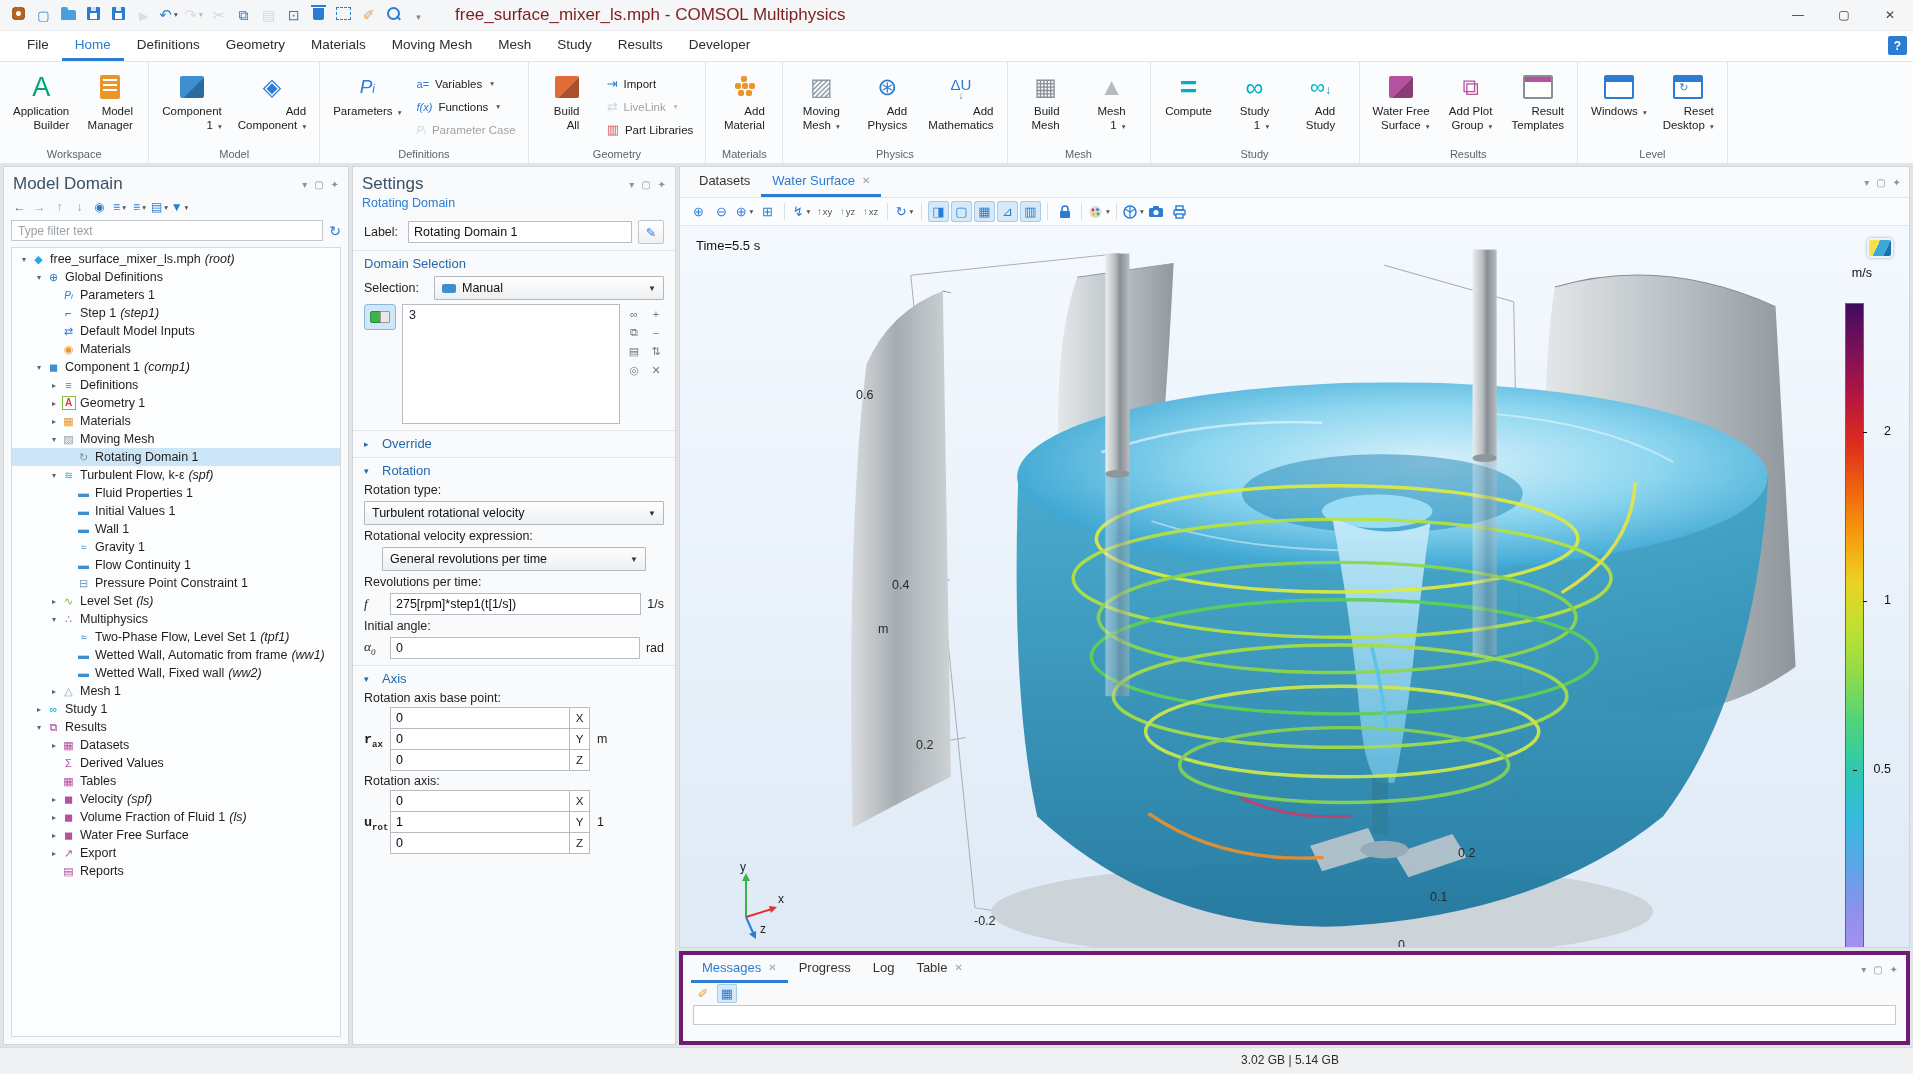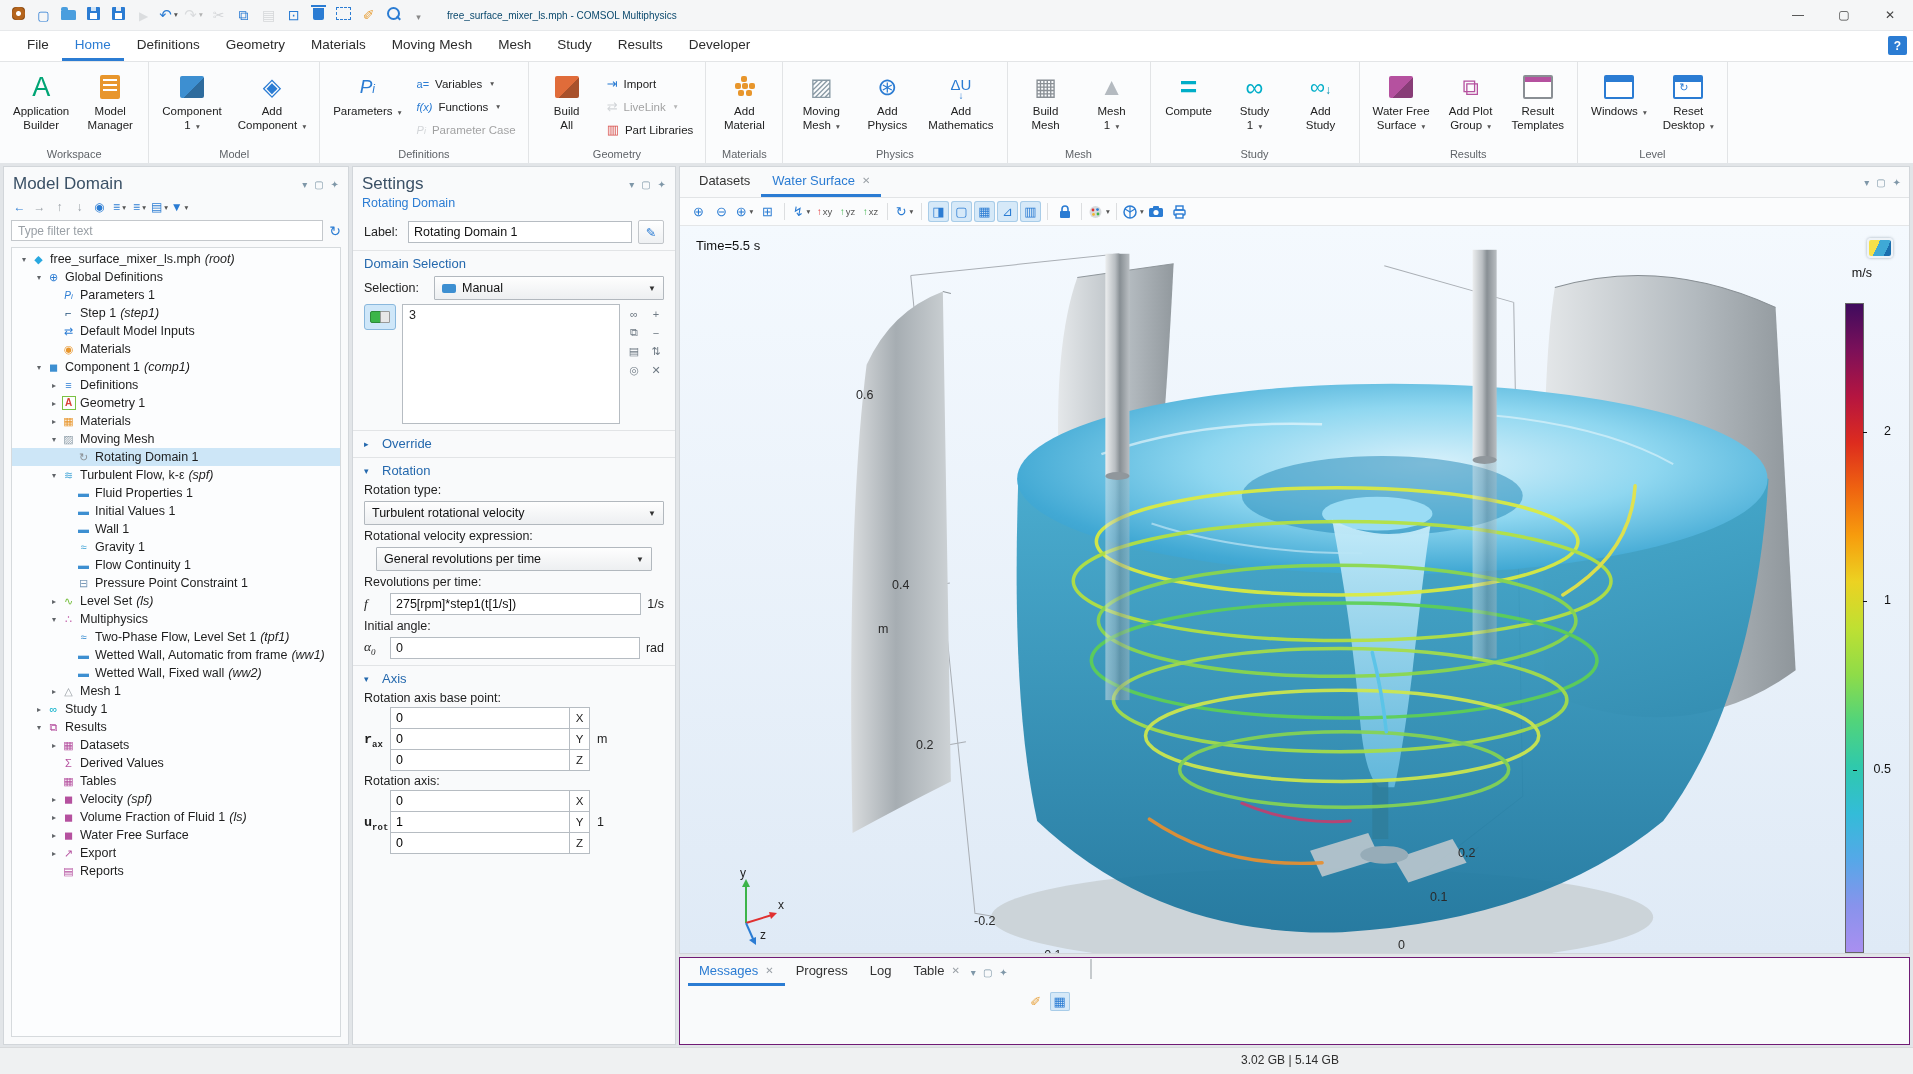--- a/index.html
+++ b/index.html
@@ -16,59 +16,59 @@
   .qa-folder:before{content:"";position:absolute;top:-3px;left:0;width:7px;height:3px;background:#4a9ede;border-radius:2px 2px 0 0}
   .qa-floppy{width:13px;height:13px;background:#2b7cd3;position:relative;display:inline-block;border-radius:1px}
   .qa-floppy:before{content:"";position:absolute;left:3px;top:6px;width:7px;height:6px;background:#fff}
   .qa-floppy:after{content:"";position:absolute;left:4px;top:0;width:5px;height:4px;background:#cfe3f6}
   .qa-floppy.pen:after{background:#e8eef5}
   .qa-trash{width:11px;height:12px;background:#2b7cd3;position:relative;display:inline-block;border-radius:0 0 2px 2px}
   .qa-trash:before{content:"";position:absolute;top:-3px;left:-2px;width:15px;height:2px;background:#2b7cd3}
   .qa-select{width:13px;height:11px;border:1px dashed #2b7cd3;display:inline-block}
   .qa-mag{width:9px;height:9px;border:2px solid #2b7cd3;border-radius:50%;position:relative;display:inline-block}
   .qa-mag:after{content:"";position:absolute;left:7px;top:8px;width:5px;height:2px;background:#2b7cd3;transform:rotate(45deg)}
-  .tbtitle{margin-left:16px;font-size:10px;color:#0c4a6e}
+  .tbtitle{margin-left:24px;font-size:17px;color:#7f1d1d}
   .winbtns{margin-left:auto;display:flex}
   .winbtn{width:46px;height:30px;display:flex;align-items:center;justify-content:center;font-size:12px;color:#444}
 
   
   .menubar{height:30px;background:#ffffff;display:flex;align-items:stretch;padding-left:14px;border-bottom:1px solid #e3e5e7;position:relative}
   .mtab{padding:0 13px;font-size:13.5px;color:#2c2c2c;display:flex;align-items:center;border-bottom:3px solid transparent}
   .mtab.active{color:#2b7cd3;border-bottom-color:#2b7cd3}
   .helpbtn{position:absolute;right:6px;top:5px;width:19px;height:19px;background:#2b7cd3;color:#fff;border-radius:2px;
            display:flex;align-items:center;justify-content:center;font-size:12px;font-weight:bold}
 
   
   .ribbon{height:102px;background:#fbfcfd;display:flex;border-bottom:1px solid #d8dadc;overflow:hidden}
   .rgroup{display:flex;flex-direction:column;border-right:1px solid #e2e4e6}
   .rbuttons{flex:1;display:flex;align-items:stretch;padding:5px 6px 0 6px;gap:2px}
   .rglabel{height:18px;font-size:11px;color:#5f6368;text-align:center;line-height:16px;padding:0 4px}
   .rbtn{display:flex;flex-direction:column;align-items:center;padding:2px 7px 0;min-width:50px;border-radius:3px}
   .ric{height:36px;display:flex;align-items:center;justify-content:center}
-  .rlab{font-size:11.5px;line-height:13.5px;text-align:center;color:#222;white-space:nowrap}
+  .rlab{font-size:11.5px;line-height:13.5px;text-align:right;color:#222;white-space:nowrap}
   .rstack{display:flex;flex-direction:column;justify-content:center;gap:3px;padding:0 6px}
   .rsbtn{display:flex;align-items:center;gap:6px;font-size:11.5px;height:20px;white-space:nowrap;color:#222}
   .caret{font-size:7.5px;color:#555;margin-left:2px}
   .dis{opacity:.42}
   .ic-cube{width:24px;height:22px;border-radius:2px}
   .ic-window{width:26px;height:20px;border:2px solid #2b7cd3;border-radius:2px;position:relative;background:#fff}
   .ic-window .bar{position:absolute;left:0;right:0;top:0;height:5px}
   .ic-dots{width:22px;height:22px;position:relative}
   .ic-dots i{position:absolute;width:6px;height:6px;border-radius:2px;background:#e8962c}
   .ic-cab{width:20px;height:24px;background:#e8962c;border-radius:2px;position:relative}
   .ic-cab:before{content:"";position:absolute;left:3px;top:4px;right:3px;height:2px;background:#fff;box-shadow:0 5px 0 #fff,0 10px 0 #fff}
 
   
   .main{position:absolute;top:163px;left:0;right:0;bottom:26px;display:flex;background:#e2e5e8;gap:3px;padding:3px}
   .panel{background:#f9fafb;border:1px solid #d2d6da;display:flex;flex-direction:column;overflow:hidden}
   .mbp{width:344px}
   .setp{width:322px}
   .rightcol{flex:1;display:flex;flex-direction:column;gap:3px;min-width:0}
   .gpanel{flex:1;display:flex;flex-direction:column;background:#f9fafb;border:1px solid #d2d6da;min-height:0}
-  .msgp{height:86px;display:flex;flex-direction:row;background:#f9fafb;border:1px solid #701a75}
+  .msgp{height:86px;display:flex;flex-direction:column;background:#f9fafb;border:4px solid #701a75}
 
   .phead{display:flex;align-items:center;padding:7px 9px 2px}
   .ptitle{font-size:17px;color:#3b5166}
   .pctrl{margin-left:auto;display:flex;gap:7px;font-size:10px;color:#7f97a8;align-items:center}
   .psub{padding:0 9px 4px;color:#2b7cd3;font-size:12.5px}
 
   
   .mbtools{display:flex;align-items:center;gap:1px;padding:2px 6px}
   .mbti{min-width:19px;height:18px;display:flex;align-items:center;justify-content:center;font-size:12px}
   .filterrow{display:flex;align-items:center;padding:2px 7px;gap:6px}
@@ -689,21 +689,21 @@
       <div class="sec">
           <span class="secchev">▾</span>
           <span>Rotation</span>
         </div>
       <div class="slab">Rotation type:</div>
       <div class="dd" style="margin:4px 0">
         <span>Turbulent rotational velocity</span>
           <span class="ddcaret">▼</span>
       </div>
       <div class="slab">Rotational velocity expression:</div>
-      <div class="dd" style="margin:4px 12px">
+      <div class="dd" style="margin:4px 18px">
         <span>General revolutions per time</span>
           <span class="ddcaret">▼</span>
       </div>
       <div class="slab">Revolutions per time:</div>
       <div class="srow">
         <span class="fsym">f</span>
         <input class="sinput" style="flex: 1 1 0%;" value="275[rpm]*step1(t[1/s])">
         <span class="funit">1/s</span>
       </div>
       <div class="slab">Initial angle:</div>

